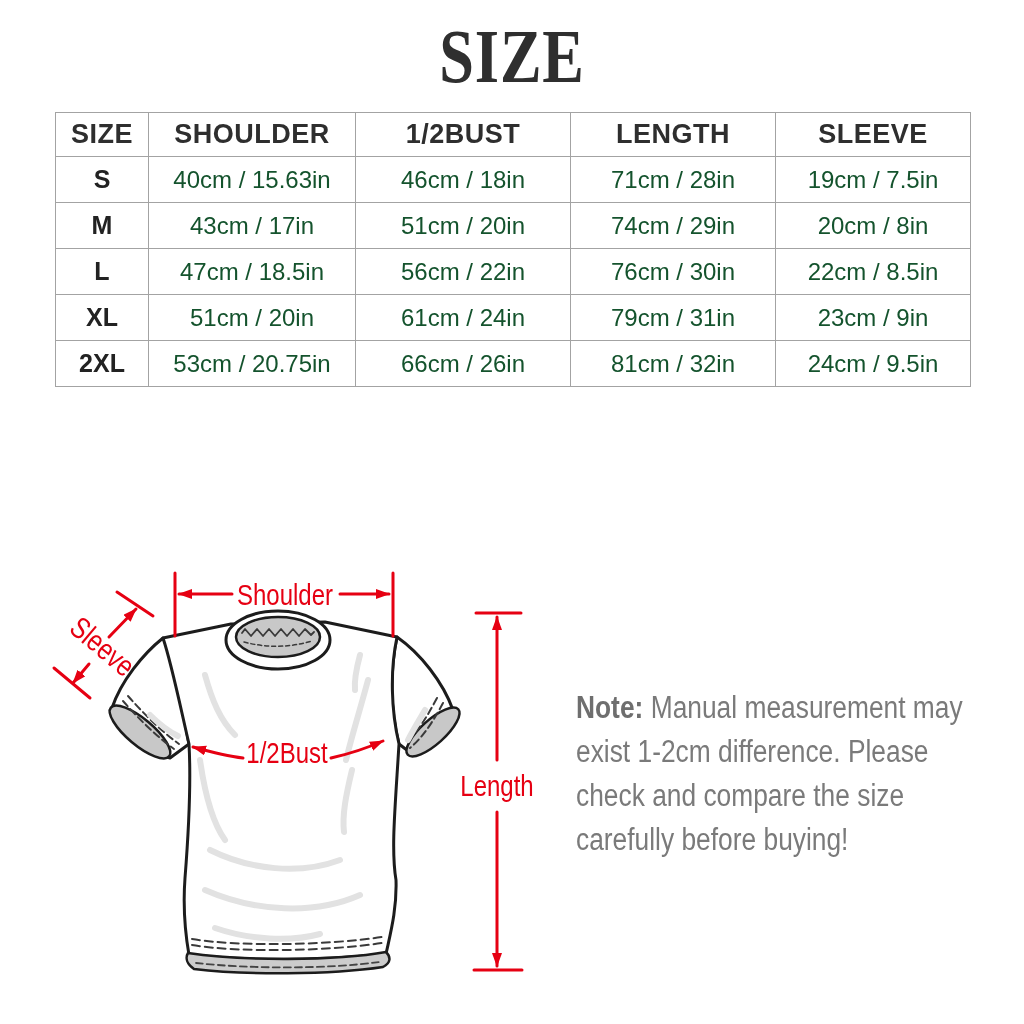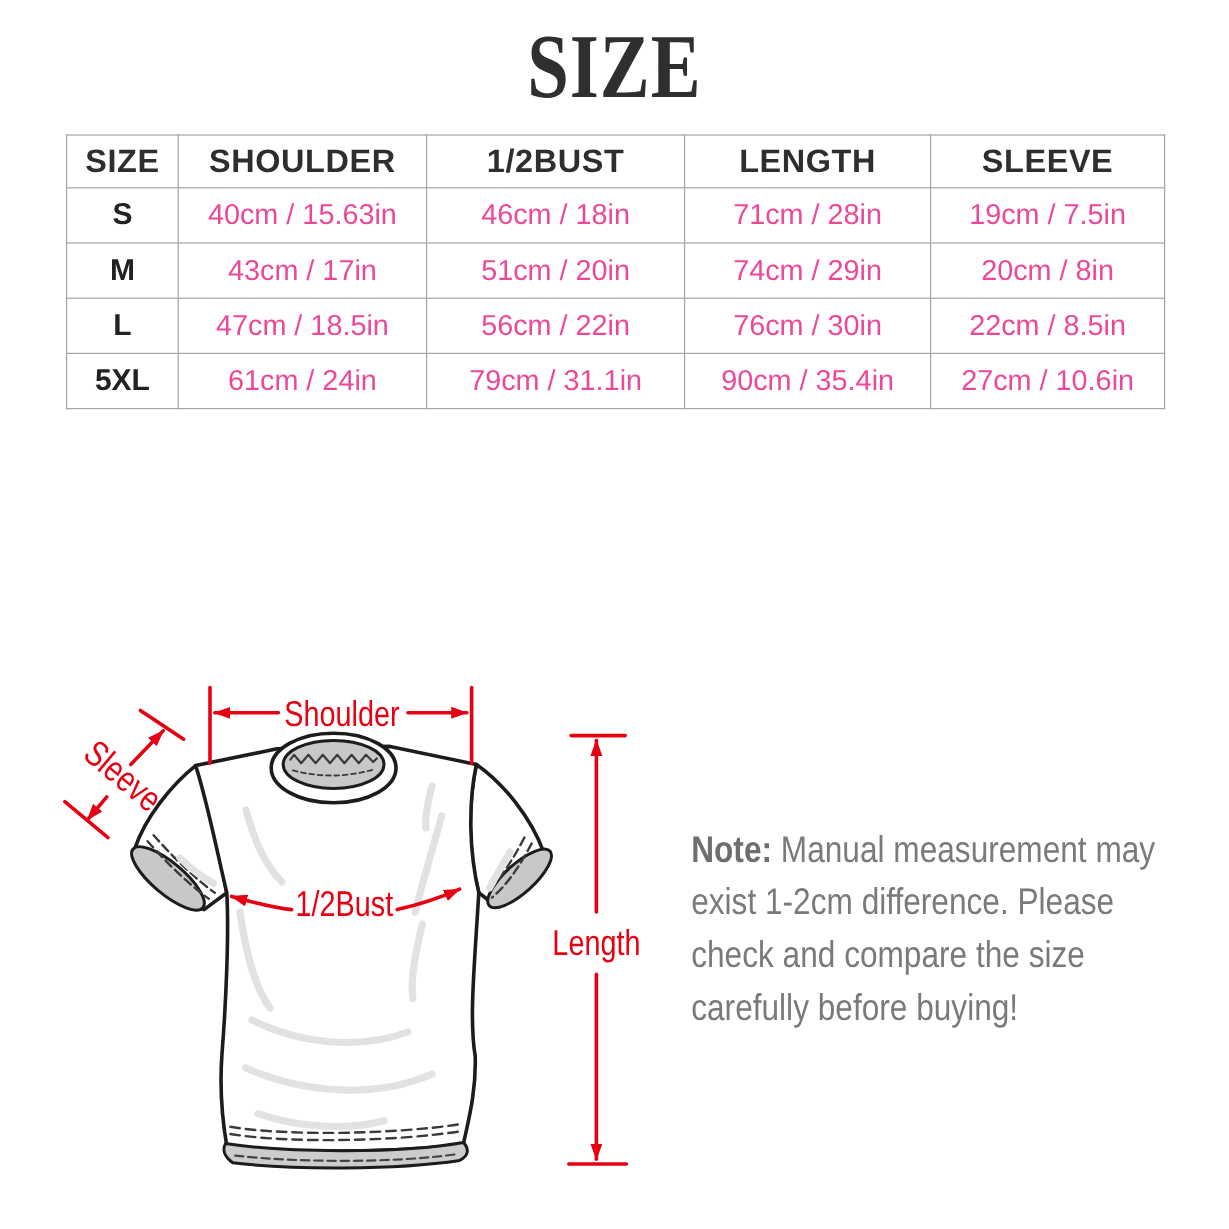--- a/index.html
+++ b/index.html
@@ -19,21 +19,21 @@
     position:absolute;left:55px;top:112px;width:915px;
     border-collapse:collapse;table-layout:fixed;
   }
   table.size th, table.size td{
     border:1px solid #a3a3a3;text-align:center;vertical-align:middle;
     padding:0;background:#ffffff;
   }
   table.size th{
     height:43px;font-size:27px;font-weight:bold;color:#2e2e2e;letter-spacing:.5px;
   }
-  table.size td{height:45px;font-size:24px;color:#ec4899;}
+  table.size td{height:45px;font-size:24px;color:#14532d;}
   table.size td.sz{font-size:25px;font-weight:bold;color:#222222;}
   
   .note{
     position:absolute;left:576px;top:686px;width:480px;
     font-size:31px;line-height:44px;color:#7a7a7a;
     transform:scaleX(0.85);transform-origin:left top;white-space:nowrap;
   }
   .note b{font-weight:bold;color:#6e6e6e;}
   .note b{margin-right:.28em;}
   
@@ -76,25 +76,32 @@
     <td>20cm / 8in</td>
   </tr>
   <tr>
     <td class="sz">L</td>
     <td>47cm / 18.5in</td>
     <td>56cm / 22in</td>
     <td>76cm / 30in</td>
     <td>22cm / 8.5in</td>
   </tr>
   <tr>
-    <td class="sz">5XL</td>
+    <td class="sz">XL</td>
+    <td>51cm / 20in</td>
     <td>61cm / 24in</td>
-    <td>79cm / 31.1in</td>
-    <td>90cm / 35.4in</td>
-    <td>27cm / 10.6in</td>
+    <td>79cm / 31in</td>
+    <td>23cm / 9in</td>
+  </tr>
+  <tr>
+    <td class="sz">2XL</td>
+    <td>53cm / 20.75in</td>
+    <td>66cm / 26in</td>
+    <td>81cm / 32in</td>
+    <td>24cm / 9.5in</td>
   </tr>
 </tbody>
   </table>
 
 <svg class="diagram" viewBox="0 0 560 460" xmlns="http://www.w3.org/2000/svg">
   <defs>
     <marker id="ah" markerUnits="userSpaceOnUse" markerWidth="16" markerHeight="12" refX="13" refY="5" orient="auto-start-reverse">
       <path d="M0,0 L14,5 L0,10 Z" fill="#e60012"></path>
     </marker>
   </defs>

